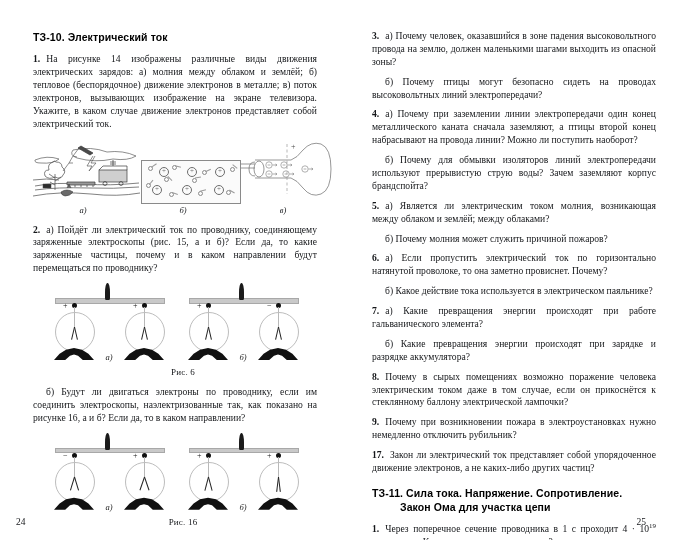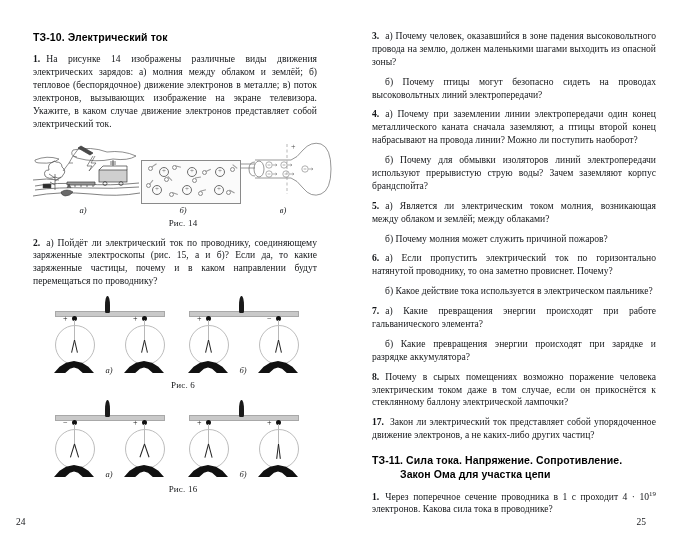--- a/index.html
+++ b/index.html
@@ -322,21 +322,20 @@
             </svg>
           </div>
         </div>
 
       </div>
       <div class="fig14-labels">
         <span class="fig-letter">а)</span>
         <span class="fig-letter">б)</span>
         <span class="fig-letter">в)</span>
       </div>
-      <div class="fig-caption">Рис. 14</div>
     </div>
 
     <p class="task"><span class="num">2.</span><span>а) Пойдёт ли электрический ток по проводнику, соединяющему заряженные электроскопы (рис. 15, а и б)? Если да, то какие заряженные частицы, почему и в каком направлении будут перемещаться по проводнику?</span></p>
 
     <div class="fig">
       <div class="escope-group">
 
         <div class="escope-pair" style="left:18px;">
           <div class="bar" style="left:4px; width:108px;"></div>
           <div class="rod-handle" style="left:54px;"></div>
@@ -381,20 +380,21 @@
             <div class="leaf" style="left:23px; top:24px; height:13px; transform:rotate(13deg);"></div>
             <div class="leaf" style="left:23px; top:24px; height:13px; transform:rotate(-13deg);"></div>
             <div class="base"></div>
           </div>
           <div class="escope-letter" style="left:48px;">б)</div>
         </div>
       </div>
       <div class="fig-caption">Рис. 6</div>
     </div>
 
+    <p class="task sub"><span>б) Будут ли двигаться электроны по проводнику, если им соединить электроскопы, наэлектризованные так, как показано на рисунке 16, а и б? Если да, то в каком направлении?</span></p>
 
     <div class="fig">
       <div class="escope-group">
 
         <div class="escope-pair" style="left:18px;">
           <div class="bar" style="left:4px; width:108px;"></div>
           <div class="rod-handle" style="left:54px;"></div>
           <div class="escope" style="left:0;">
             <div class="sign">−</div>
             <div class="knob"></div>
@@ -449,28 +449,29 @@
 
     <p class="task"><span class="num">3.</span><span>а) Почему человек, оказавшийся в зоне падения высоковольтного провода на землю, должен маленькими шагами выходить из опасной зоны?</span></p>
     <p class="task sub"><span>б) Почему птицы могут безопасно сидеть на проводах высоковольтных линий электропередачи?</span></p>
 
     <p class="task"><span class="num">4.</span><span>а) Почему при заземлении линии электропередачи один конец металлического каната сначала заземляют, а птицы второй конец набрасывают на провода линии? Можно ли поступить наоборот?</span></p>
     <p class="task sub"><span>б) Почему для обмывки изоляторов линий электропередачи используют прерывистую струю воды? Зачем заземляют корпус брандспойта?</span></p>
 
     <p class="task"><span class="num">5.</span><span>а) Является ли электрическим током молния, возникающая между облаком и землёй; между облаками?</span></p>
     <p class="task sub"><span>б) Почему молния может служить причиной пожаров?</span></p>
 
-    <p class="task"><span class="num">6.</span><span>а) Если пропустить электрический ток по горизонтально натянутой проводнику, то она заметно провиснет. Почему?</span></p>
+    <p class="task"><span class="num">6.</span><span>а) Если пропустить электрический ток по горизонтально натянутой проволоке, то она заметно провиснет. Почему?</span></p>
     <p class="task sub"><span>б) Какое действие тока используется в электрическом паяльнике?</span></p>
 
     <p class="task"><span class="num">7.</span><span>а) Какие превращения энергии происходят при работе гальванического элемента?</span></p>
     <p class="task sub"><span>б) Какие превращения энергии происходят при зарядке и разрядке аккумулятора?</span></p>
 
     <p class="task"><span class="num">8.</span><span>Почему в сырых помещениях возможно поражение человека электрическим током даже в том случае, если он прикоснётся к стеклянному баллону электрической лампочки?</span></p>
 
+    <p class="task"><span class="num">9.</span><span>Почему при возникновении пожара в электроустановках нужно немедленно отключить рубильник?</span></p>
 
     <p class="task"><span class="num">17.</span><span>Закон ли электрический ток представляет собой упорядоченное движение электронов, а не каких-либо других частиц?</span></p>
 
     <h2 class="section-title" style="margin-top:11px;">
       <span>ТЗ-11. Сила тока. Напряжение. Сопротивление.</span>
       <span class="line2">Закон Ома для участка цепи</span>
     </h2>
 
     <p class="task"><span class="num">1.</span><span>Через поперечное сечение проводника в 1 с проходит 4 · 10</span><sup>19</sup><span> электронов. Какова сила тока в проводнике?</span></p>
 

